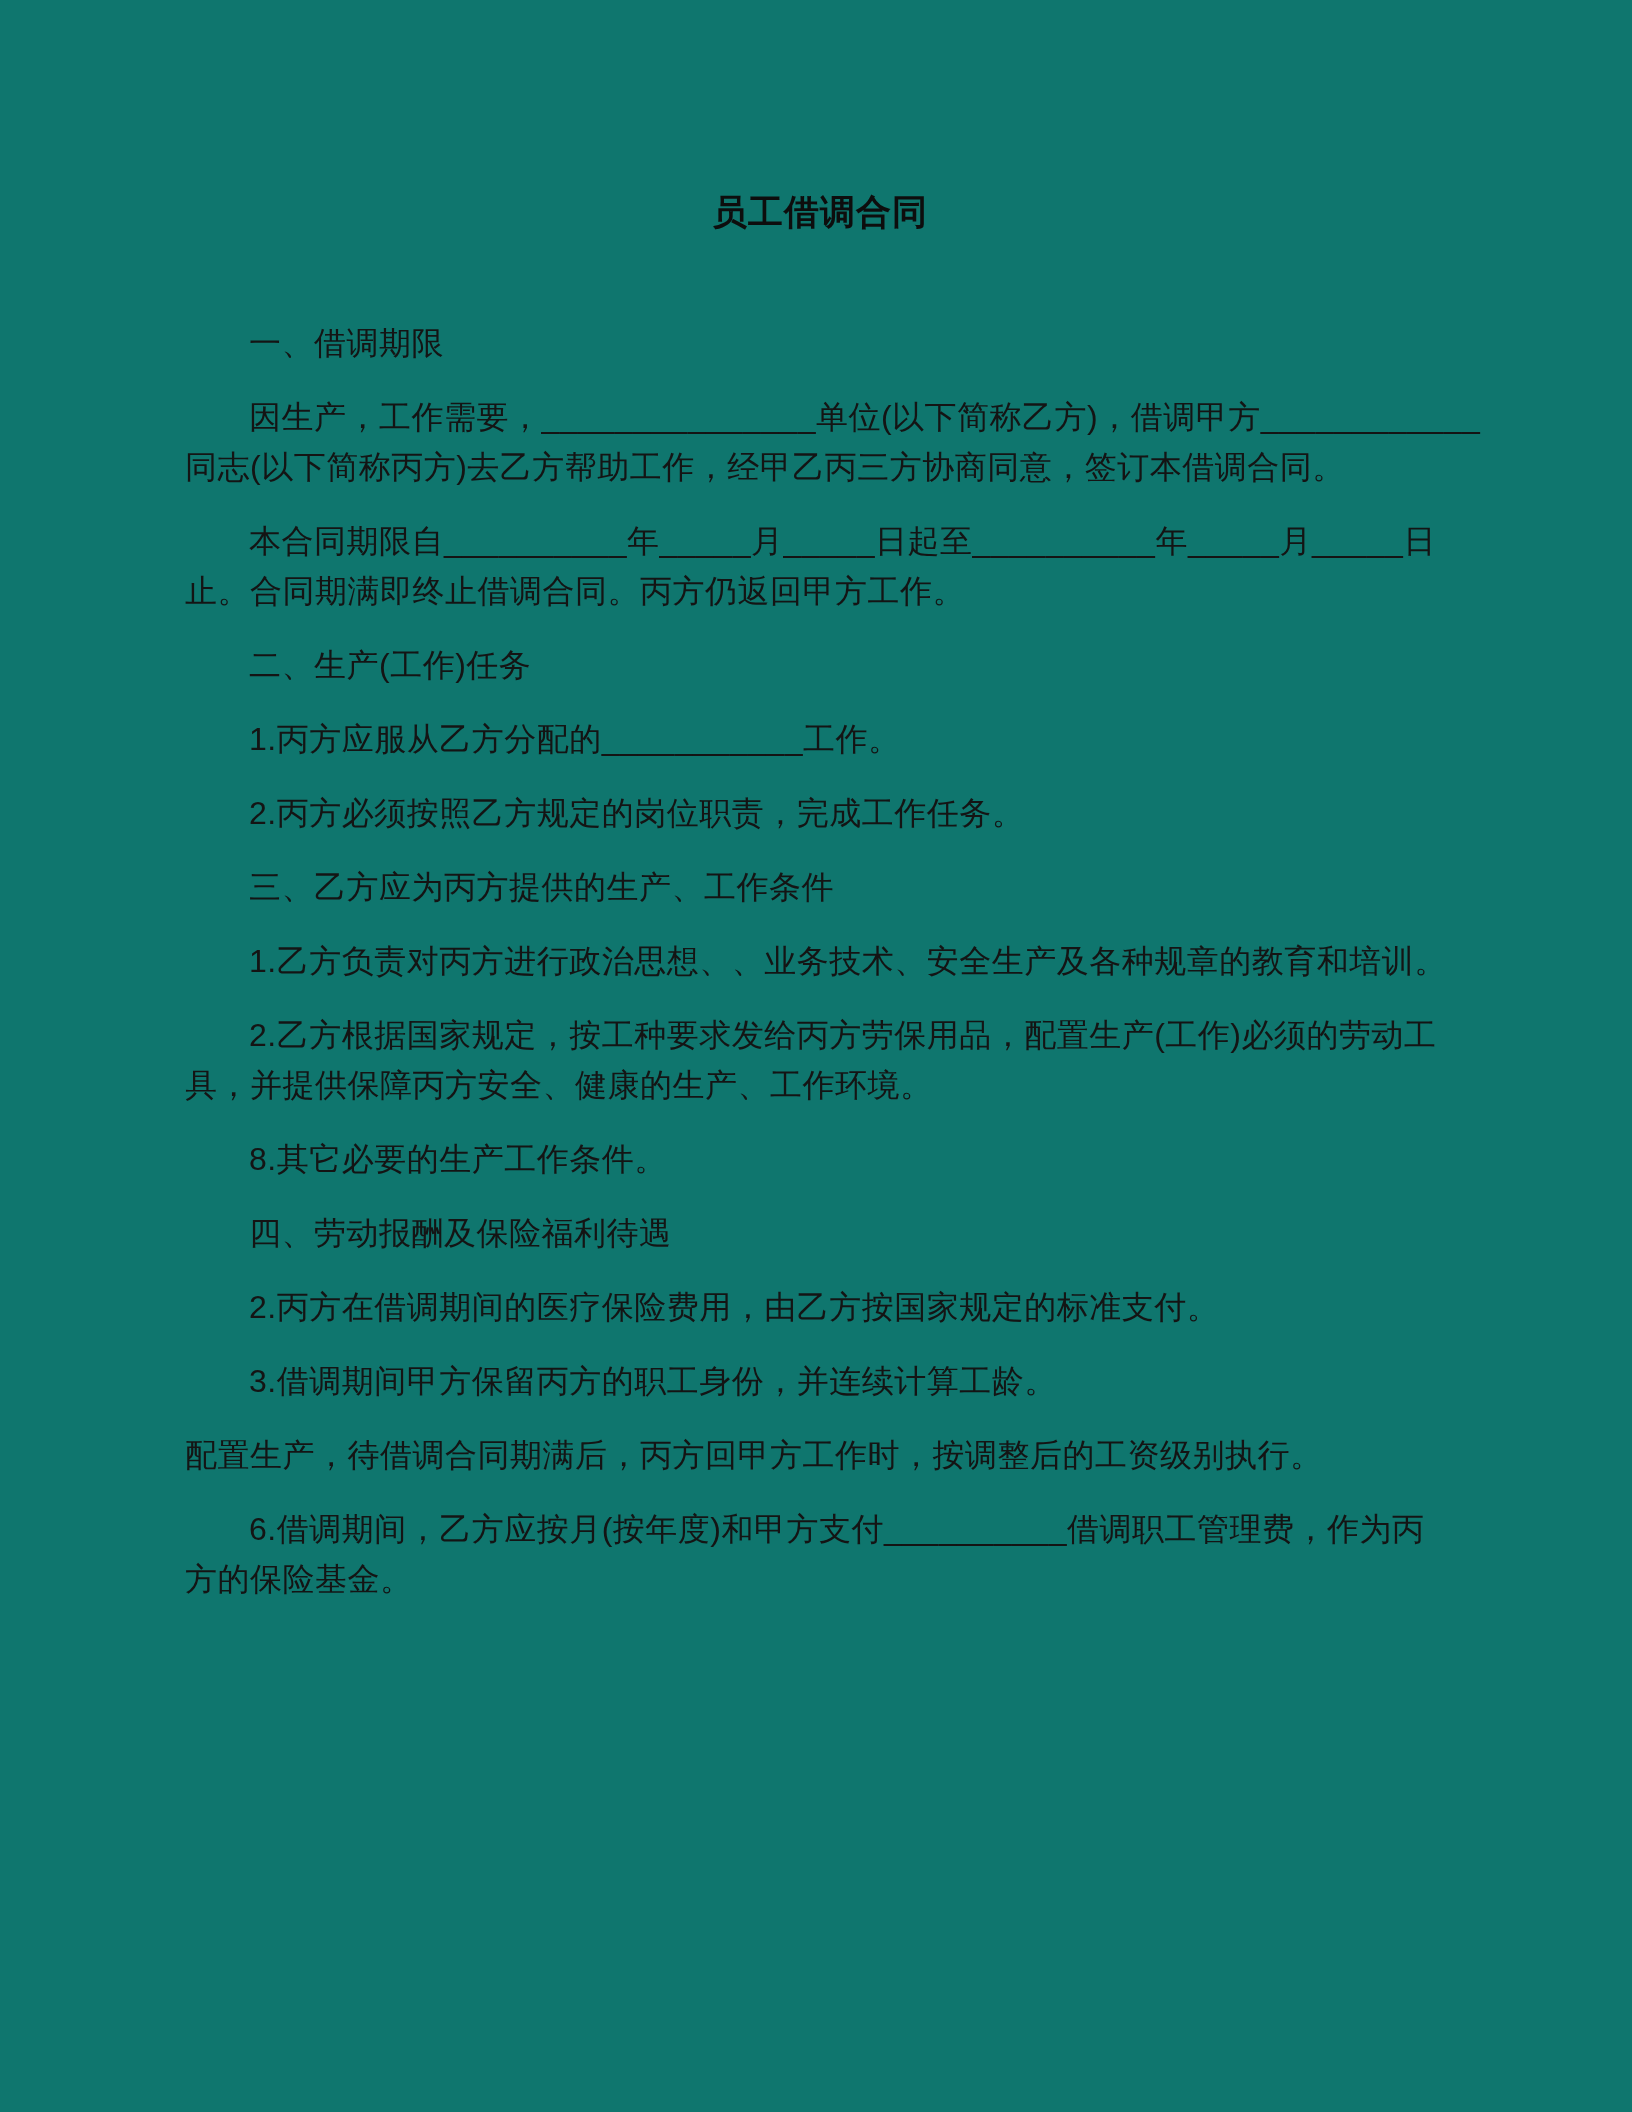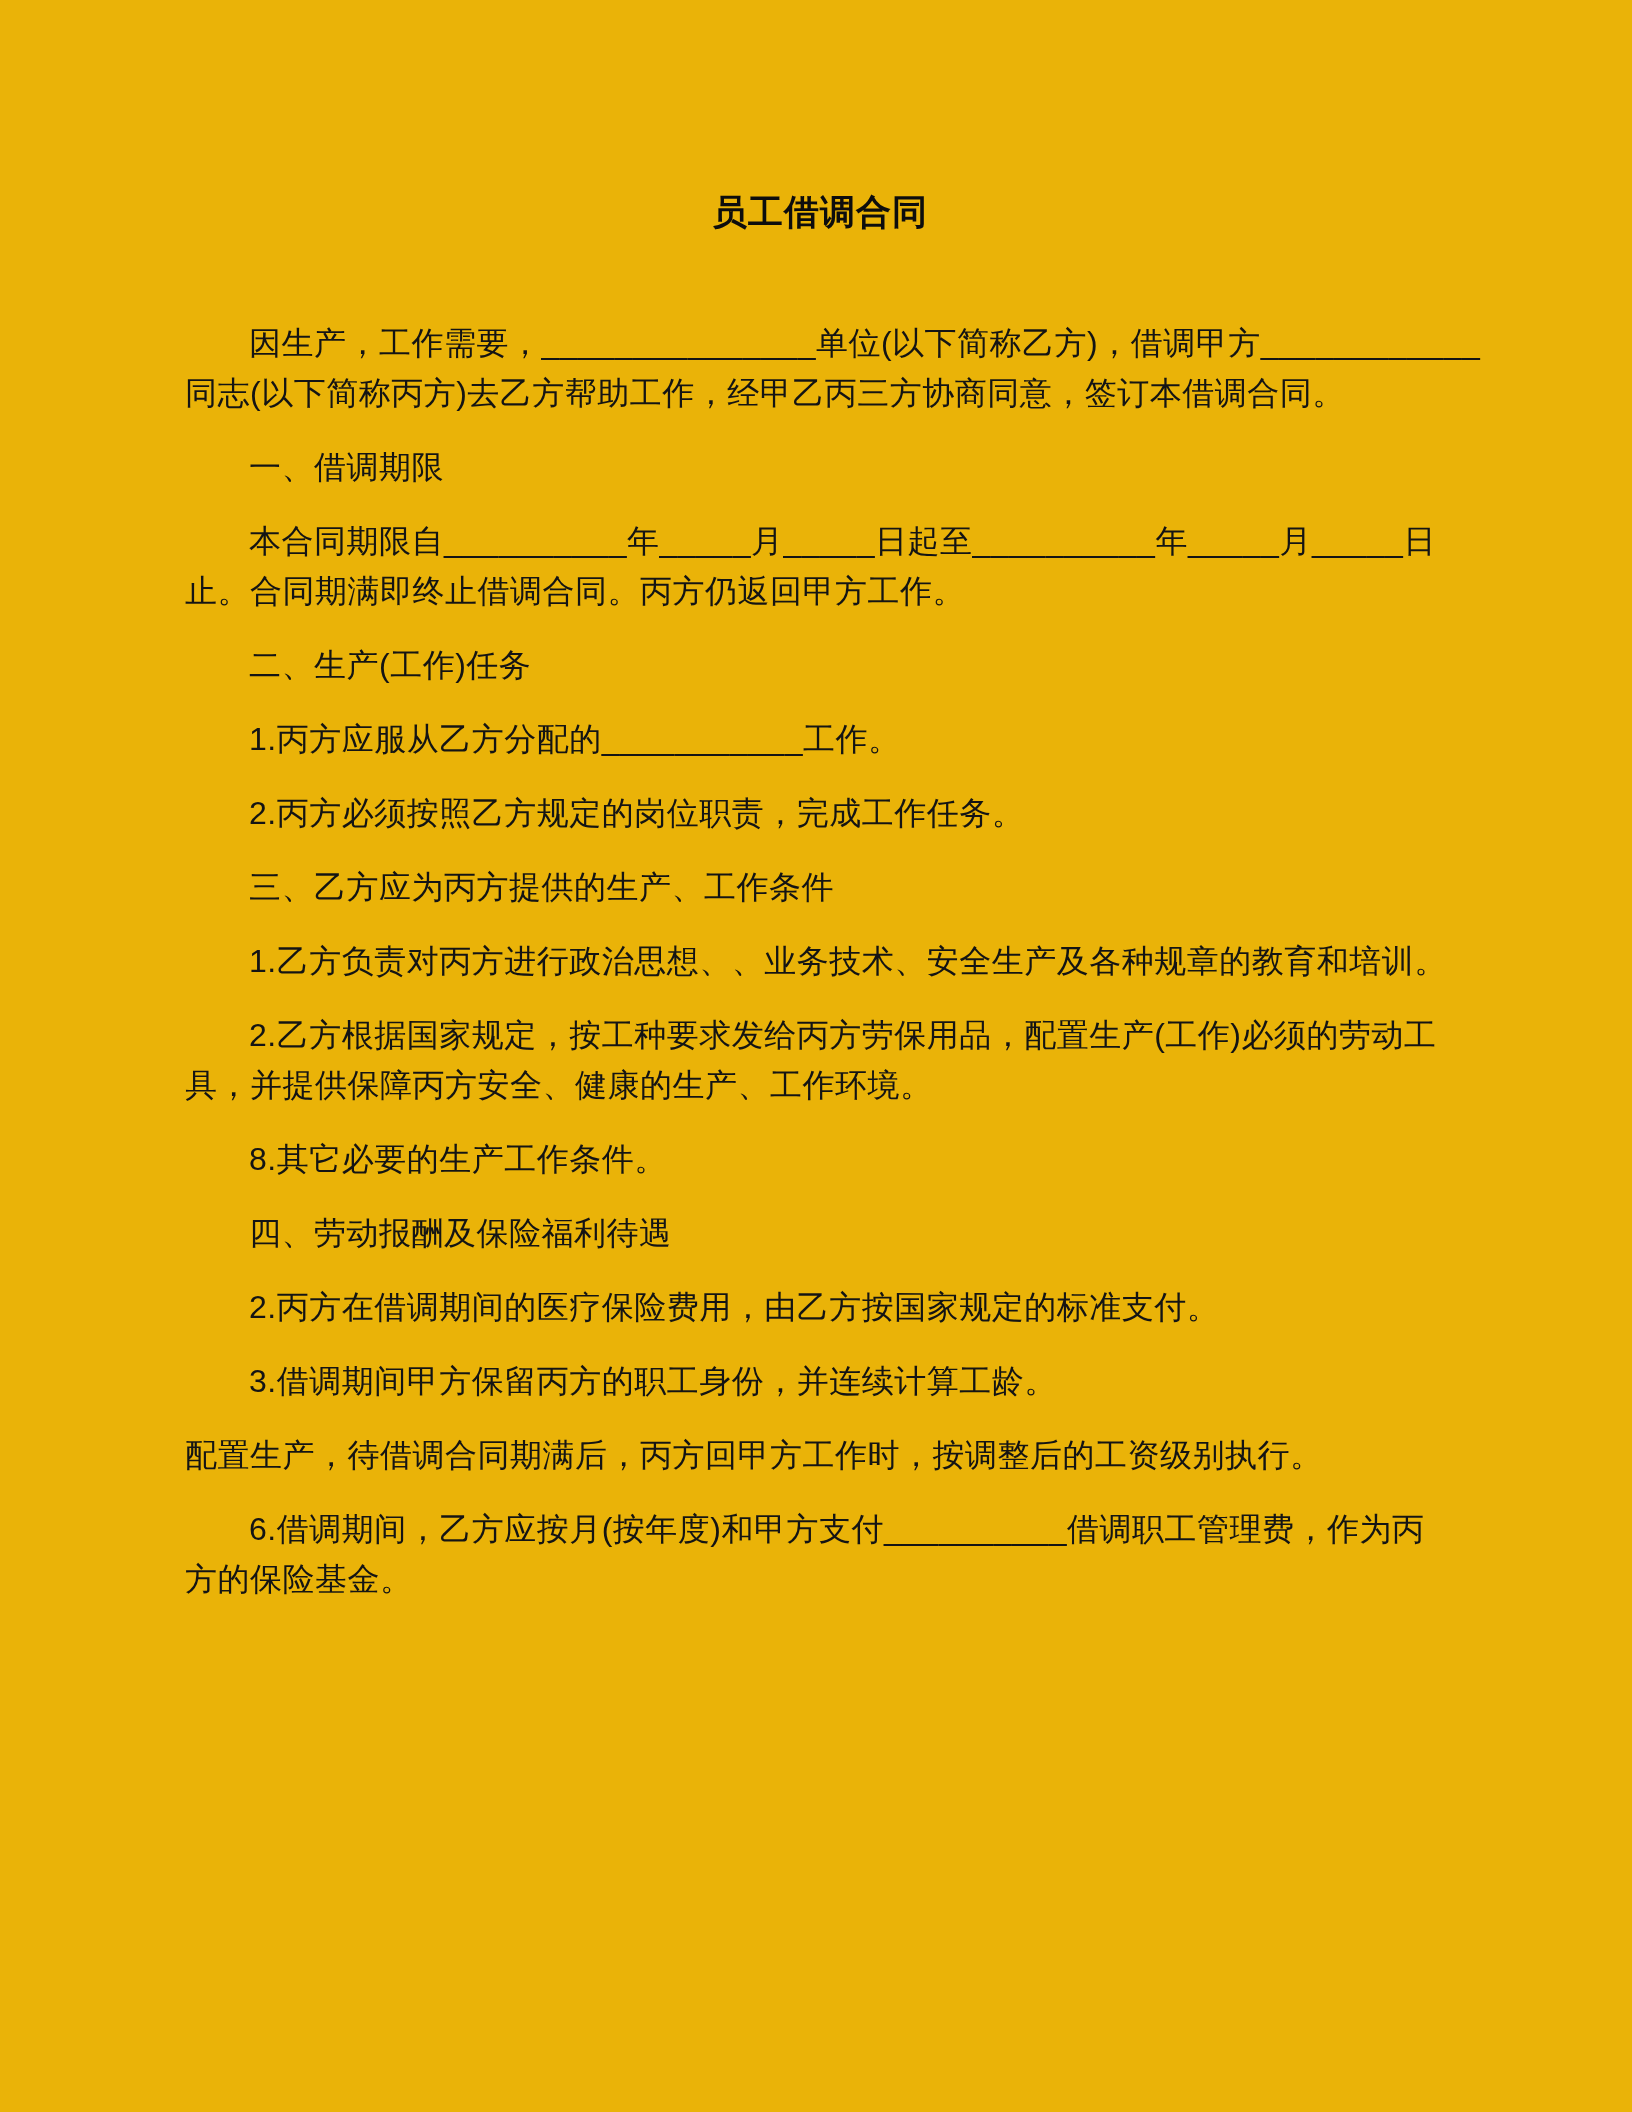--- a/index.html
+++ b/index.html
@@ -5,21 +5,21 @@
   html, body {
     margin: 0;
     padding: 0;
     background: #ffffff;
   }
   .page {
     position: relative;
     width: 1632px;
     height: 2112px;
     box-sizing: border-box;
-    background: #eab308;
+    background: #0f766e;
     padding: 190px 177px 0 185px;
     font-family: "Liberation Sans", "DejaVu Sans", sans-serif;
     color: #141414;
     font-size: 32px;
     overflow: hidden;
   }
   .doc-title {
     font-size: 35px;
     line-height: 44px;
     font-weight: bold;
@@ -40,25 +40,25 @@
     padding-left: 64px;
   }
 </style>
 </head>
 <body>
 
 <div class="page">
   <h1 class="doc-title">员工借调合同</h1>
   <div id="doc-body">
       <div class="para">
+        <div class="line indent">一、借调期限</div>
+      </div>
+      <div class="para">
         <div class="line indent">因生产，工作需要，_______________单位(以下简称乙方)，借调甲方____________</div>
         <div class="line">同志(以下简称丙方)去乙方帮助工作，经甲乙丙三方协商同意，签订本借调合同。</div>
-      </div>
-      <div class="para">
-        <div class="line indent">一、借调期限</div>
       </div>
       <div class="para">
         <div class="line indent">本合同期限自__________年_____月_____日起至__________年_____月_____日</div>
         <div class="line">止。合同期满即终止借调合同。丙方仍返回甲方工作。</div>
       </div>
       <div class="para">
         <div class="line indent">二、生产(工作)任务</div>
       </div>
       <div class="para">
         <div class="line indent">1.丙方应服从乙方分配的___________工作。</div>

